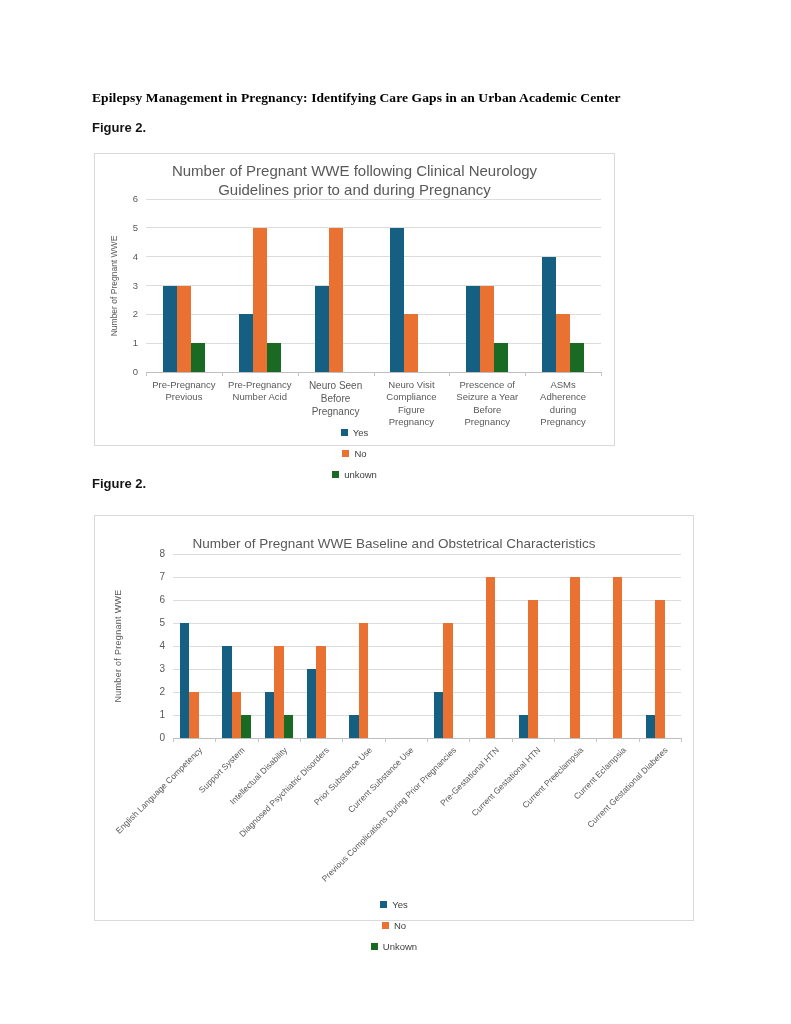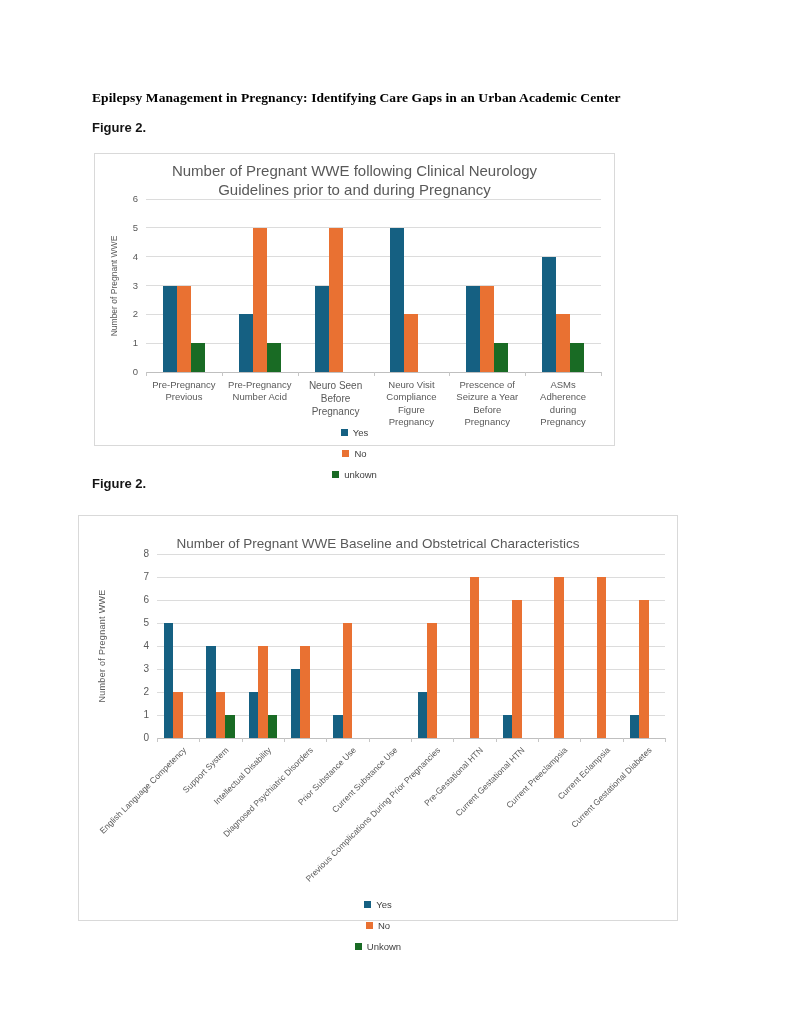--- a/index.html
+++ b/index.html
@@ -103,21 +103,21 @@
           <div class="swatch" style="background: rgb(233, 113, 50);"></div>
           <div>No</div>
         </div>
         <div class="legend-item">
           <div class="swatch" style="background: rgb(25, 107, 36);"></div>
           <div>unkown</div>
         </div>
       </div>
     </div>
   <div class="fig-label" id="fig2-label">Figure 2.</div>
-  <div class="chart-card" id="chart2" style="left: 78px; top: 515px; width: 598px; height: 404px; text-decoration: underline;">
+  <div class="chart-card" id="chart2" style="left: 94px; top: 515px; width: 598px; height: 404px; text-decoration: underline;">
       <div class="c-title" style="top: 19px; font-size: 13.5px; padding: 0px 20px;">Number of Pregnant WWE Baseline and Obstetrical Characteristics</div>
       <div class="plot" style="left: 78px; top: 38px; width: 508px; height: 184px;">
         <div class="gridline axisline" style="top: 183.5px;"></div>
         <div class="gridline" style="top: 160.5px;"></div>
         <div class="gridline" style="top: 137.5px;"></div>
         <div class="gridline" style="top: 114.5px;"></div>
         <div class="gridline" style="top: 91.5px;"></div>
         <div class="gridline" style="top: 68.5px;"></div>
         <div class="gridline" style="top: 45.5px;"></div>
         <div class="gridline" style="top: 22.5px;"></div>

